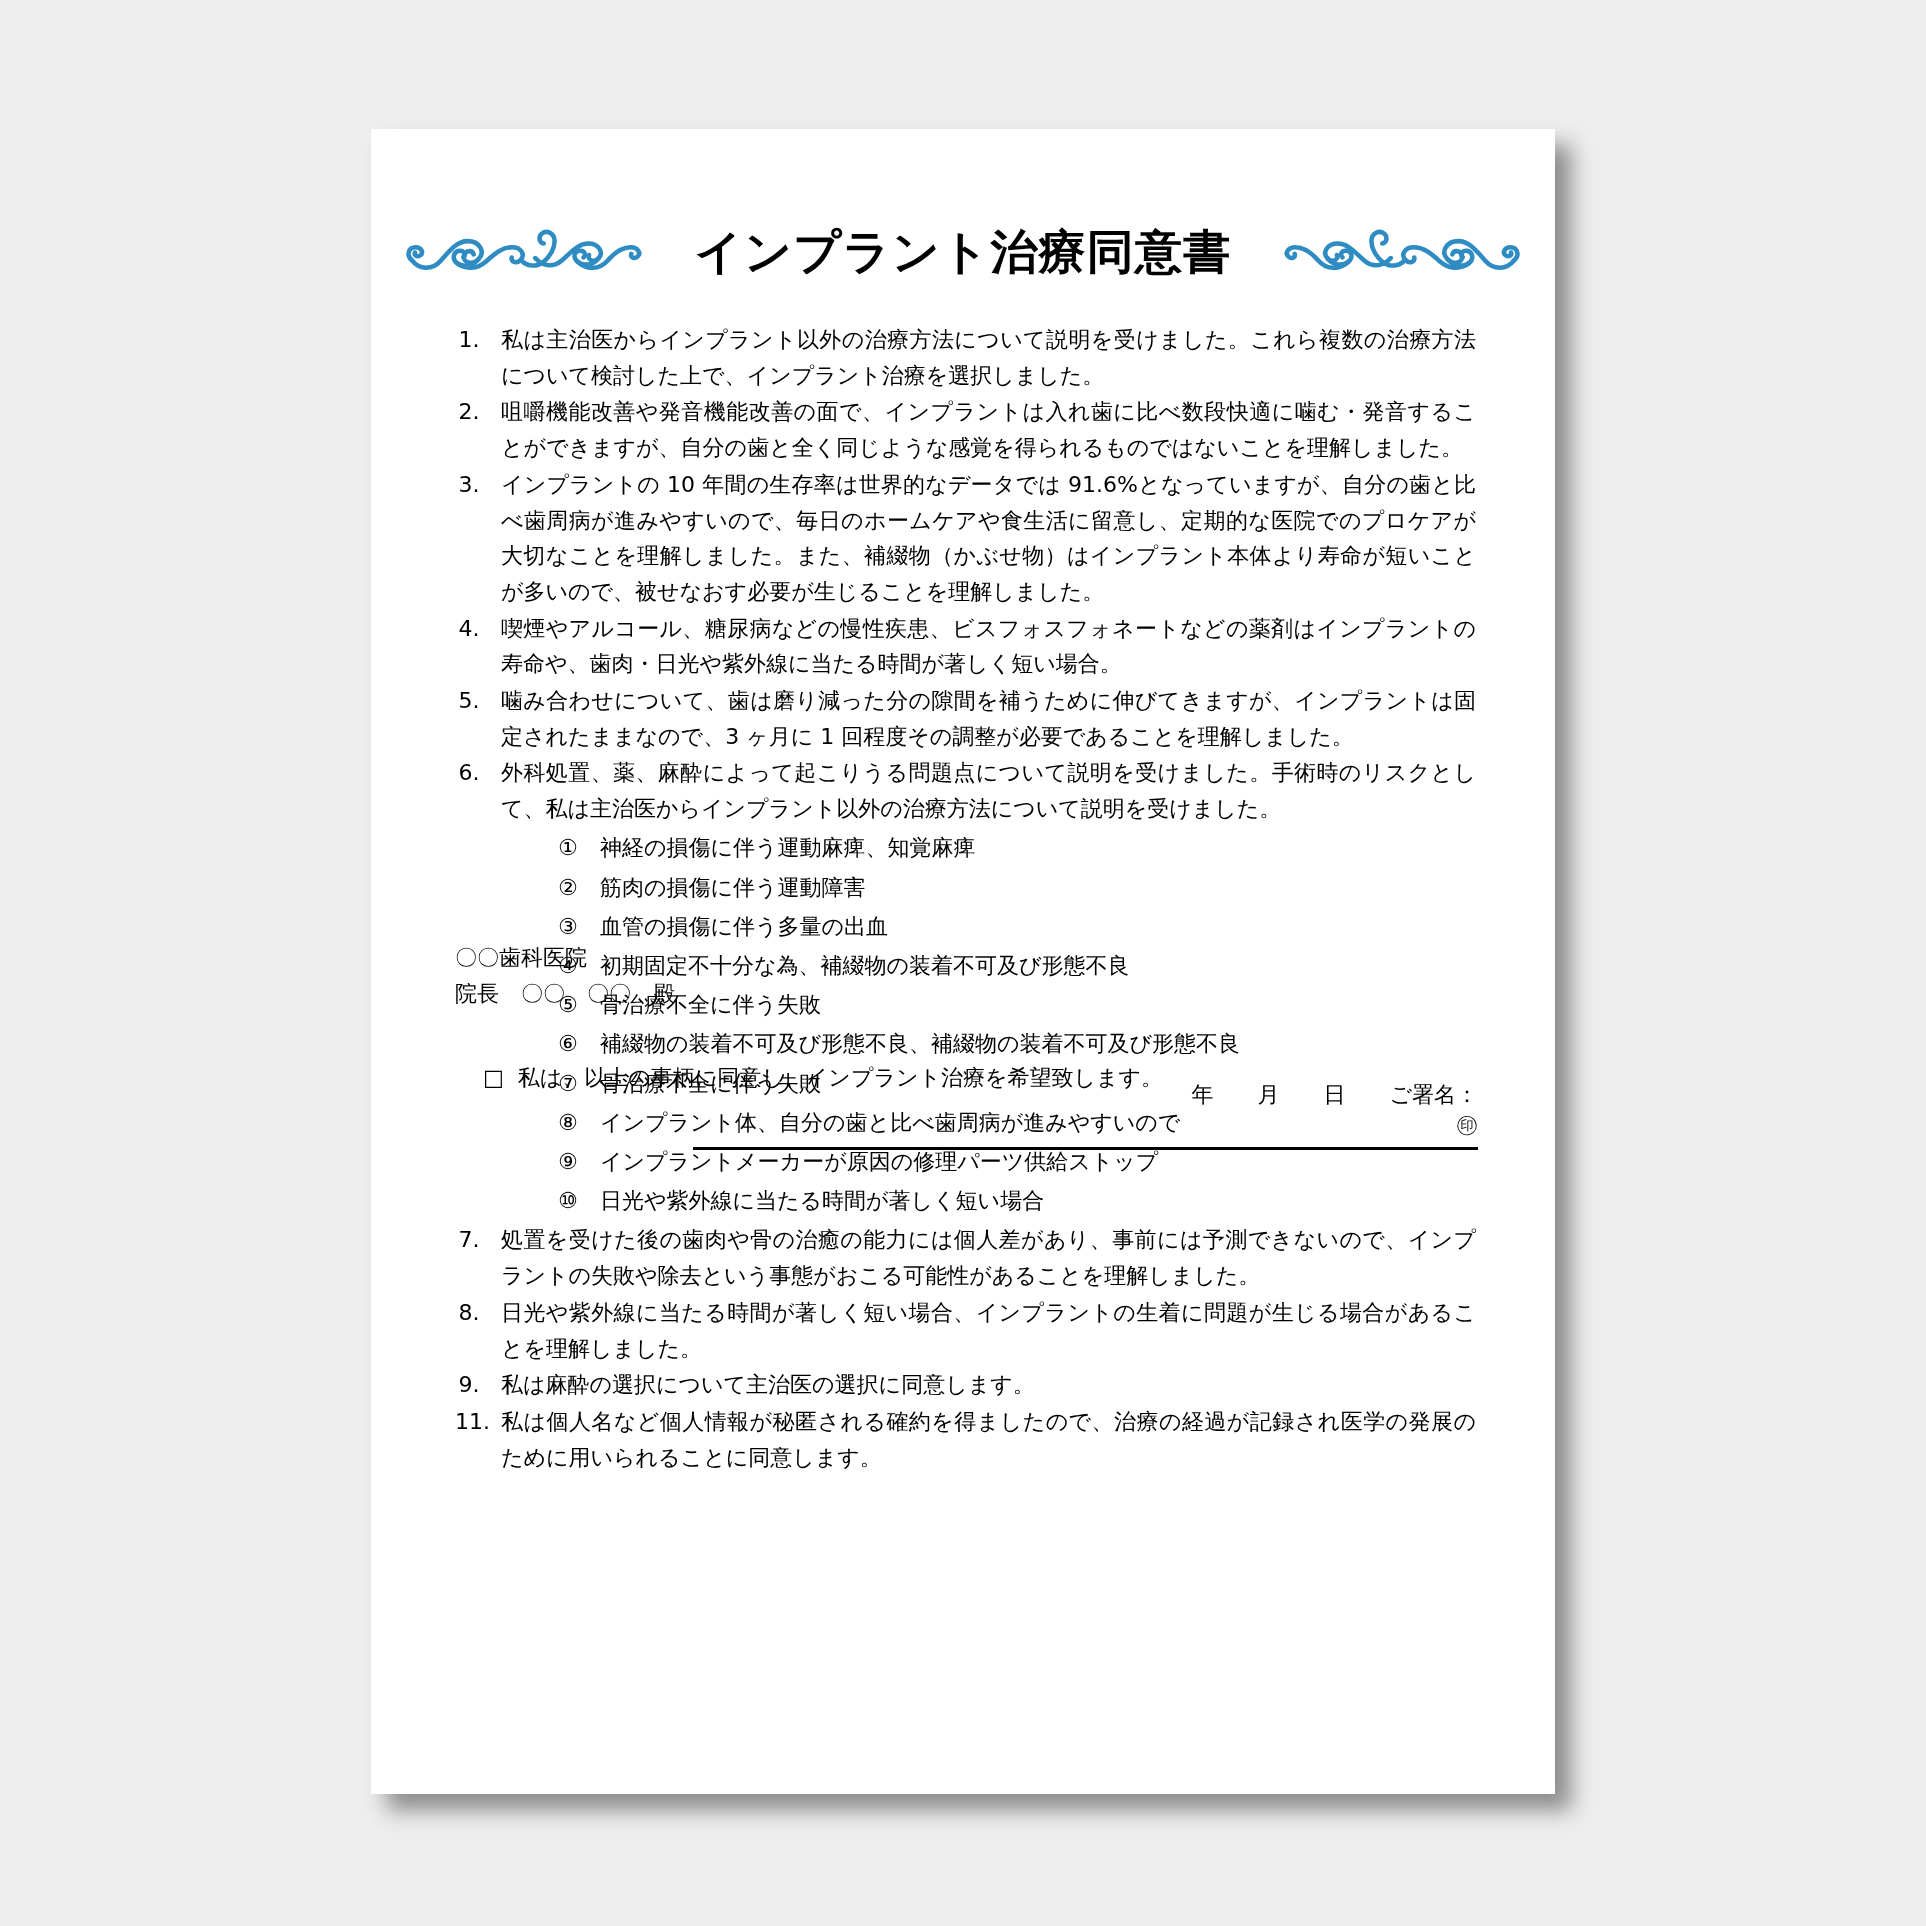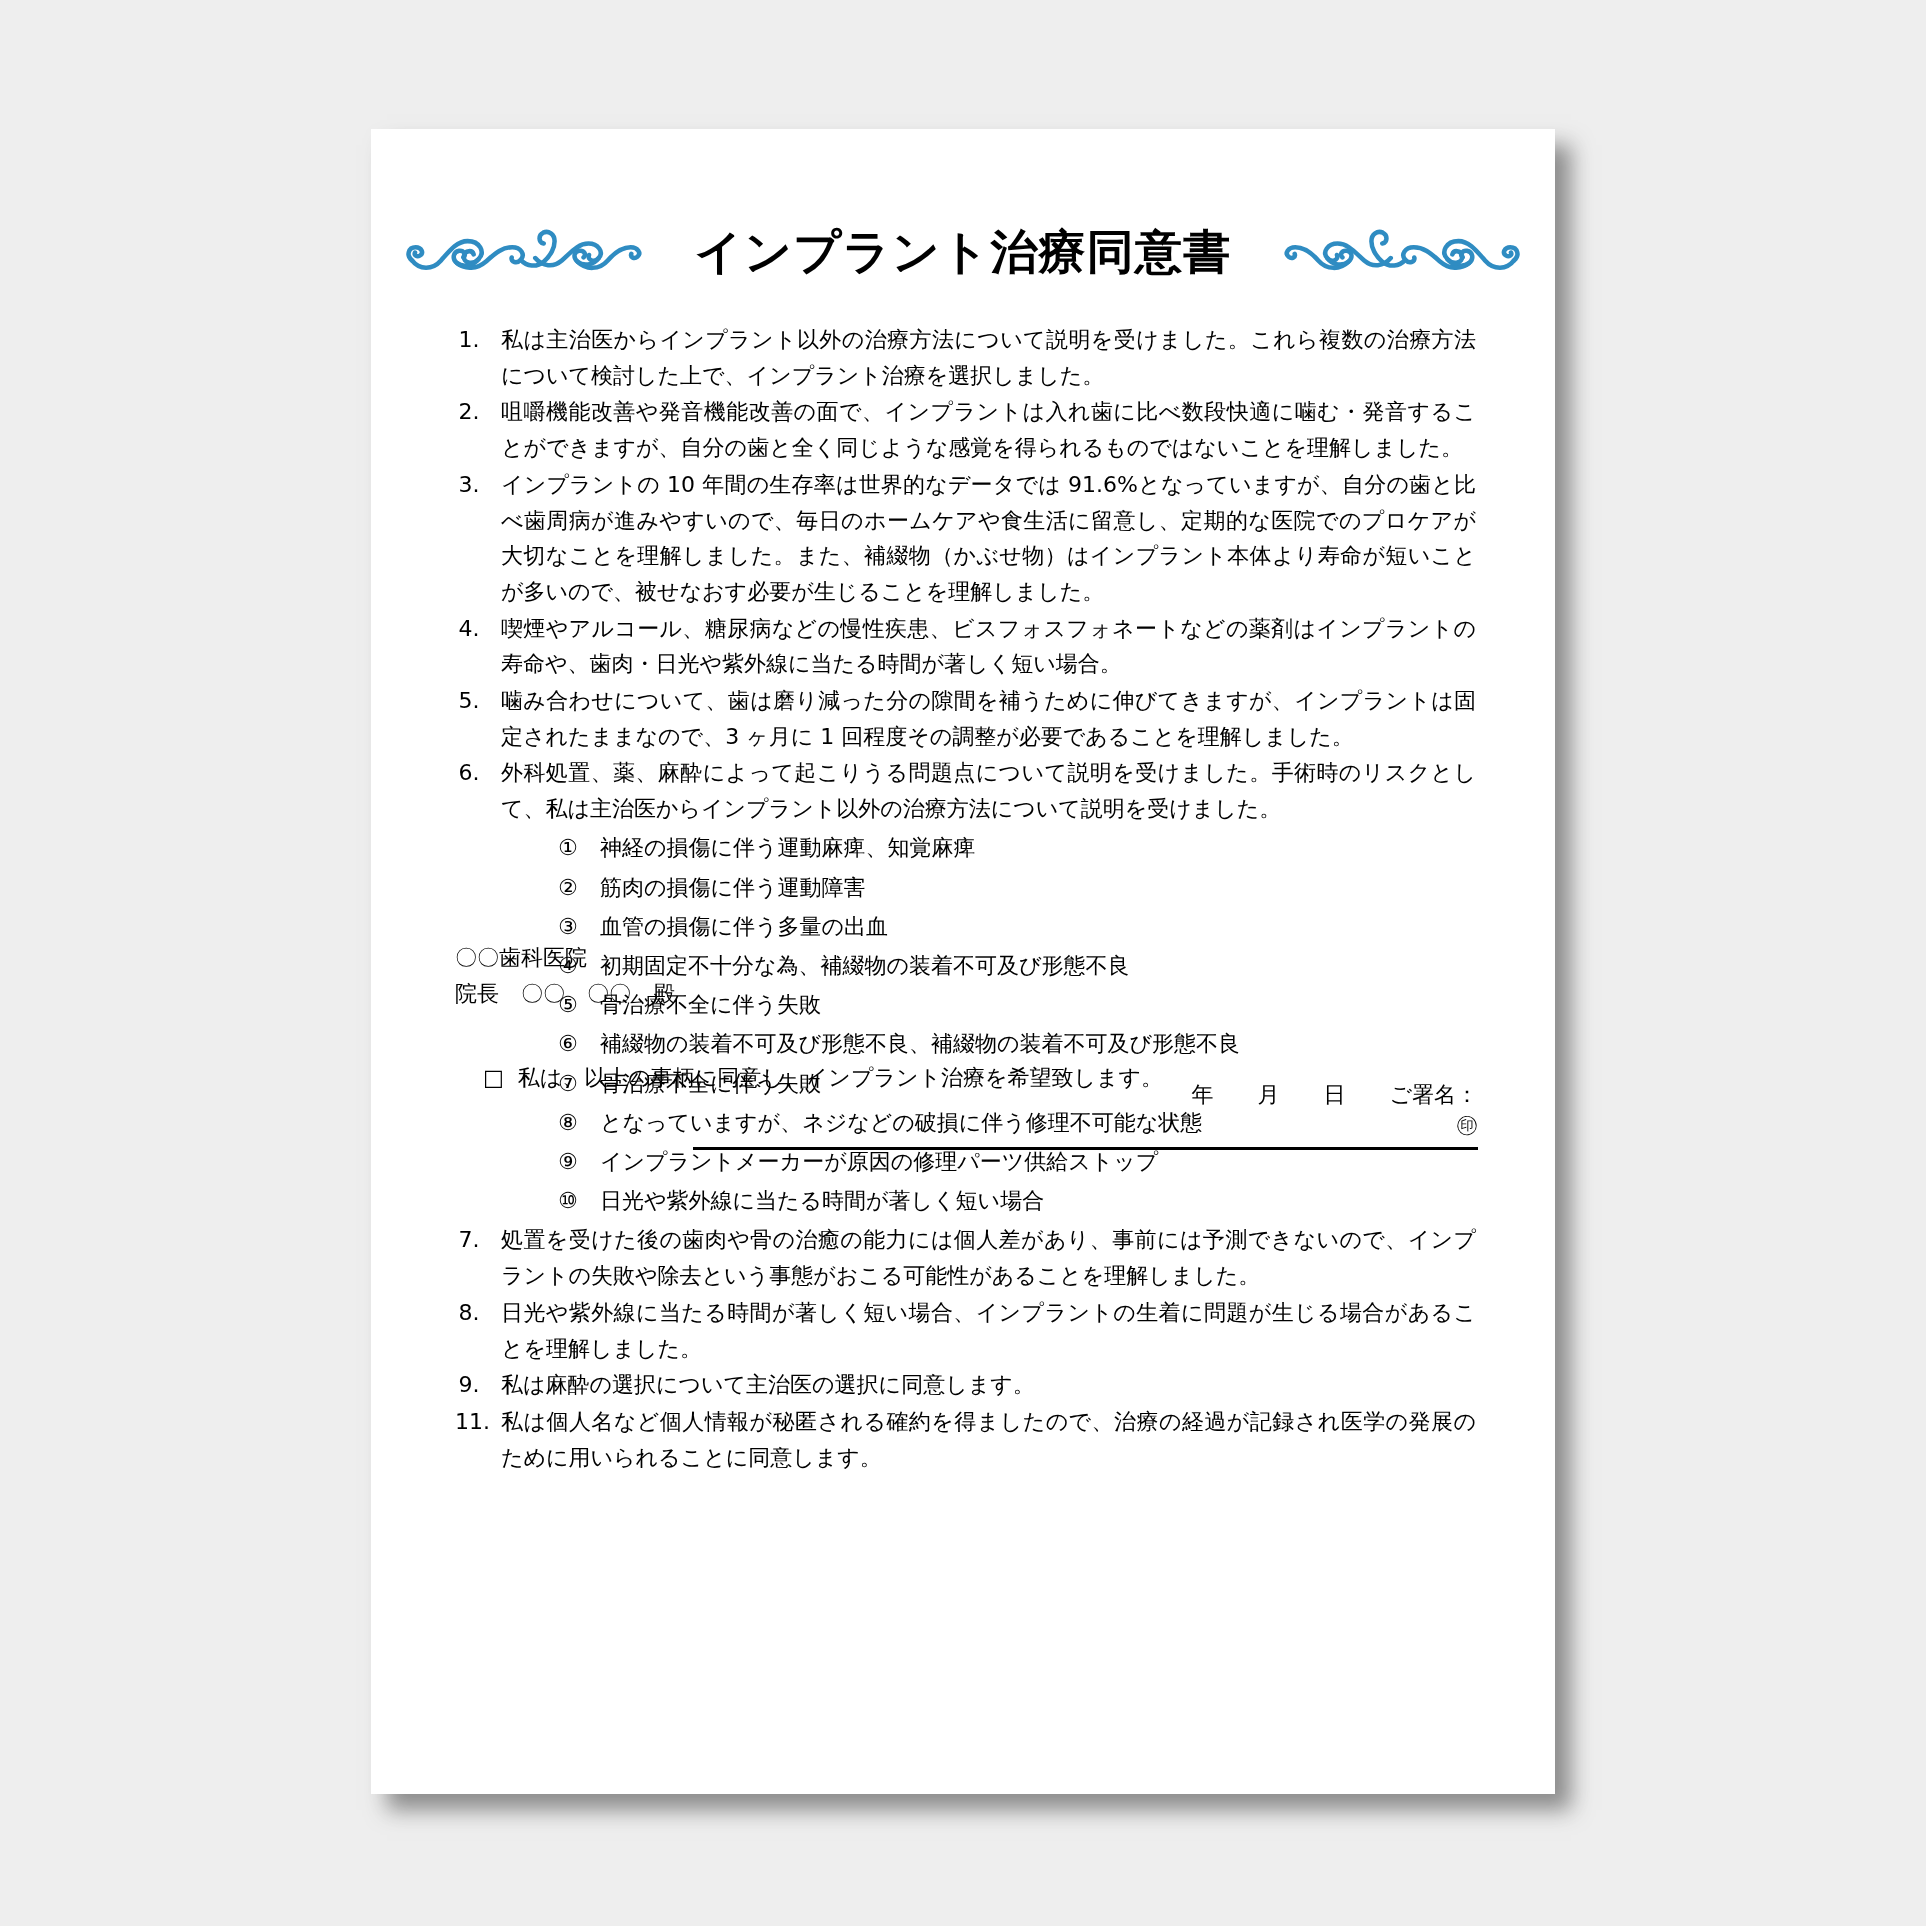--- a/index.html
+++ b/index.html
@@ -255,21 +255,21 @@
       <li>
         <span class="sub-mark">⑥</span>
         <span class="sub-text">補綴物の装着不可及び形態不良、補綴物の装着不可及び形態不良</span>
       </li>
       <li>
         <span class="sub-mark">⑦</span>
         <span class="sub-text">骨治療不全に伴う失敗</span>
       </li>
       <li>
         <span class="sub-mark">⑧</span>
-        <span class="sub-text">となっていますが、ネジなどの破損に伴う修理不可能な状態</span>
+        <span class="sub-text">インプラント体、自分の歯と比べ歯周病が進みやすいので</span>
       </li>
       <li>
         <span class="sub-mark">⑨</span>
         <span class="sub-text">インプラントメーカーが原因の修理パーツ供給ストップ</span>
       </li>
       <li>
         <span class="sub-mark">⑩</span>
         <span class="sub-text">日光や紫外線に当たる時間が著しく短い場合</span>
       </li>
     </ul>

